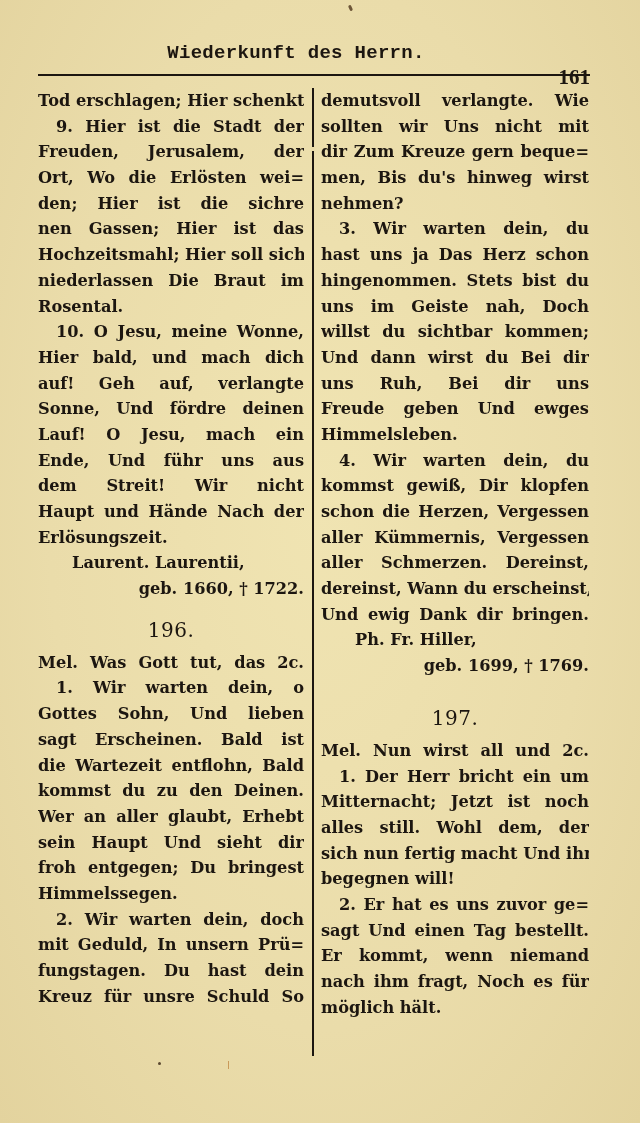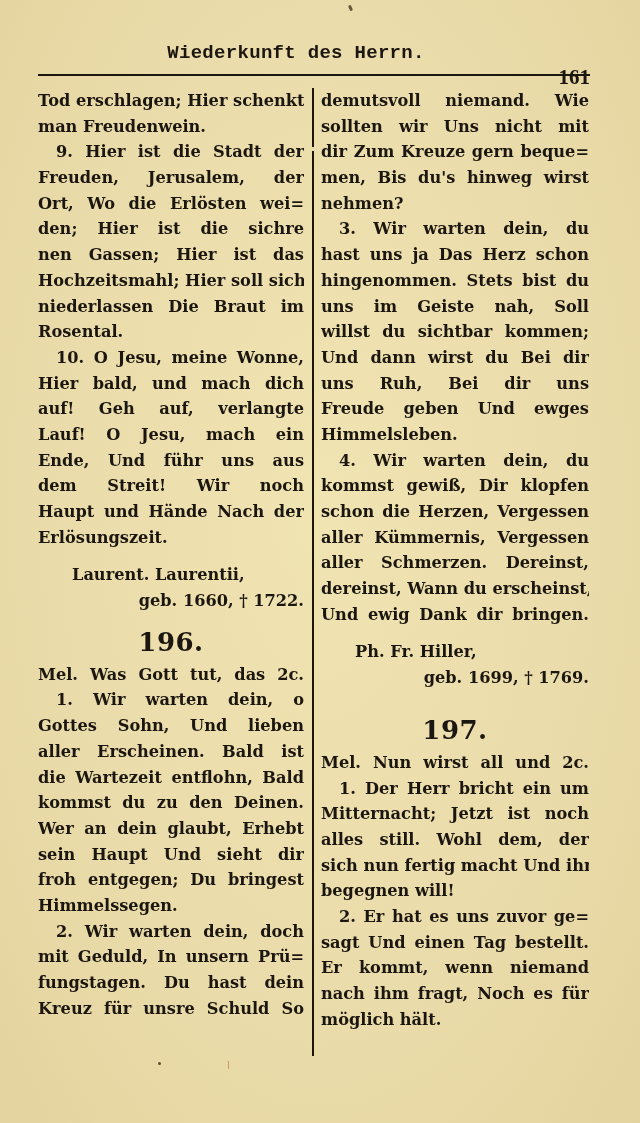--- a/index.html
+++ b/index.html
@@ -97,31 +97,30 @@
       overflow: hidden;
     }
     .line.last {
       text-align: left;
       text-align-last: left;
     }
     .line.indent { padding-left: 18px; }
     .line.attrib1 {
       text-align: right; text-align-last: left;
       padding-left: 34px;
-      margin-top: 12px;
     }
     .line.attrib2 {
       text-align: left; text-align-last: right;
     }
     .hymn-number {
       display: block;
       text-align: center;
       font-family: "DejaVu Serif", serif;
-      font-weight: 700;
-      font-size: 26px;
+      font-weight: 400;
+      font-size: 20px;
       letter-spacing: 0.5px;
       height: 40px;
       line-height: 40px;
     }
     .gap-small { display: block; height: 8px; }
     .gap-mid { display: block; height: 19px; }
     .bottom-speck {
       position: absolute;
       left: 158px;
       top: 1062px;
@@ -148,87 +147,87 @@
   <div class="title">Wiederkunft des Herrn.</div>
   <div class="page-no">161</div>
 </div>
 <div class="head-rule"></div>
 
 <div class="col-divider"></div>
 <div class="col-divider-gap"></div>
 
 <div class="column col-left">
   <span class="line">Tod erschlagen; Hier schenkt</span>
-  <span class="line last">man Freudenwein.</span>
 
   <div>
     <span class="line indent">9. Hier ist die Stadt der</span>
     <span class="line">Freuden, Jerusalem, der</span>
     <span class="line">Ort, Wo die Erlösten wei=</span>
     <span class="line">den; Hier ist die sichre</span>
     <span class="line">nen Gassen; Hier ist das</span>
     <span class="line">Hochzeitsmahl; Hier soll sich</span>
     <span class="line">niederlassen Die Braut im</span>
     <span class="line last">Rosental.</span>
   </div>
 
   <div>
     <span class="line indent">10. O Jesu, meine Wonne,</span>
     <span class="line">Hier bald, und mach dich</span>
     <span class="line">auf! Geh auf, verlangte</span>
+    <span class="line">Sonne, Und fördre deinen</span>
     <span class="line">Lauf! O Jesu, mach ein</span>
     <span class="line">Ende, Und führ uns aus</span>
-    <span class="line">dem Streit! Wir noch</span>
+    <span class="line">dem Streit! Wir nicht</span>
     <span class="line">Haupt und Hände Nach der</span>
     <span class="line last">Erlösungszeit.</span>
   </div>
 
   <div>
     <span class="line attrib1">Laurent. Laurentii,</span>
     <span class="line attrib2">geb. 1660, † 1722.</span>
   </div>
 
   <span class="gap-small"></span>
   <span class="hymn-number">196.</span>
   <span class="line">Mel. Was Gott tut, das 2c.</span>
 
   <div>
     <span class="line indent">1. Wir warten dein, o</span>
     <span class="line">Gottes Sohn, Und lieben</span>
-    <span class="line">aller Erscheinen. Bald ist</span>
+    <span class="line">sagt Erscheinen. Bald ist</span>
     <span class="line">die Wartezeit entflohn, Bald</span>
     <span class="line">kommst du zu den Deinen.</span>
-    <span class="line">Wer an dein glaubt, Erhebt</span>
+    <span class="line">Wer an aller glaubt, Erhebt</span>
     <span class="line">sein Haupt Und sieht dir</span>
     <span class="line">froh entgegen; Du bringest</span>
     <span class="line last">Himmelssegen.</span>
   </div>
 
   <div>
     <span class="line indent">2. Wir warten dein, doch</span>
     <span class="line">mit Geduld, In unsern Prü=</span>
     <span class="line">fungstagen. Du hast dein</span>
     <span class="line">Kreuz für unsre Schuld So</span>
   </div>
 </div>
 
 <div class="column col-right">
   <div>
-    <span class="line">demutsvoll niemand. Wie</span>
+    <span class="line">demutsvoll verlangte. Wie</span>
     <span class="line">sollten wir Uns nicht mit</span>
     <span class="line">dir Zum Kreuze gern beque=</span>
     <span class="line">men, Bis du's hinweg wirst</span>
     <span class="line last">nehmen?</span>
   </div>
 
   <div>
     <span class="line indent">3. Wir warten dein, du</span>
     <span class="line">hast uns ja Das Herz schon</span>
     <span class="line">hingenommen. Stets bist du</span>
-    <span class="line">uns im Geiste nah, Soll</span>
+    <span class="line">uns im Geiste nah, Doch</span>
     <span class="line">willst du sichtbar kommen;</span>
     <span class="line">Und dann wirst du Bei dir</span>
     <span class="line">uns Ruh, Bei dir uns</span>
     <span class="line">Freude geben Und ewges</span>
     <span class="line last">Himmelsleben.</span>
   </div>
 
   <div>
     <span class="line indent">4. Wir warten dein, du</span>
     <span class="line">kommst gewiß, Dir klopfen</span>

